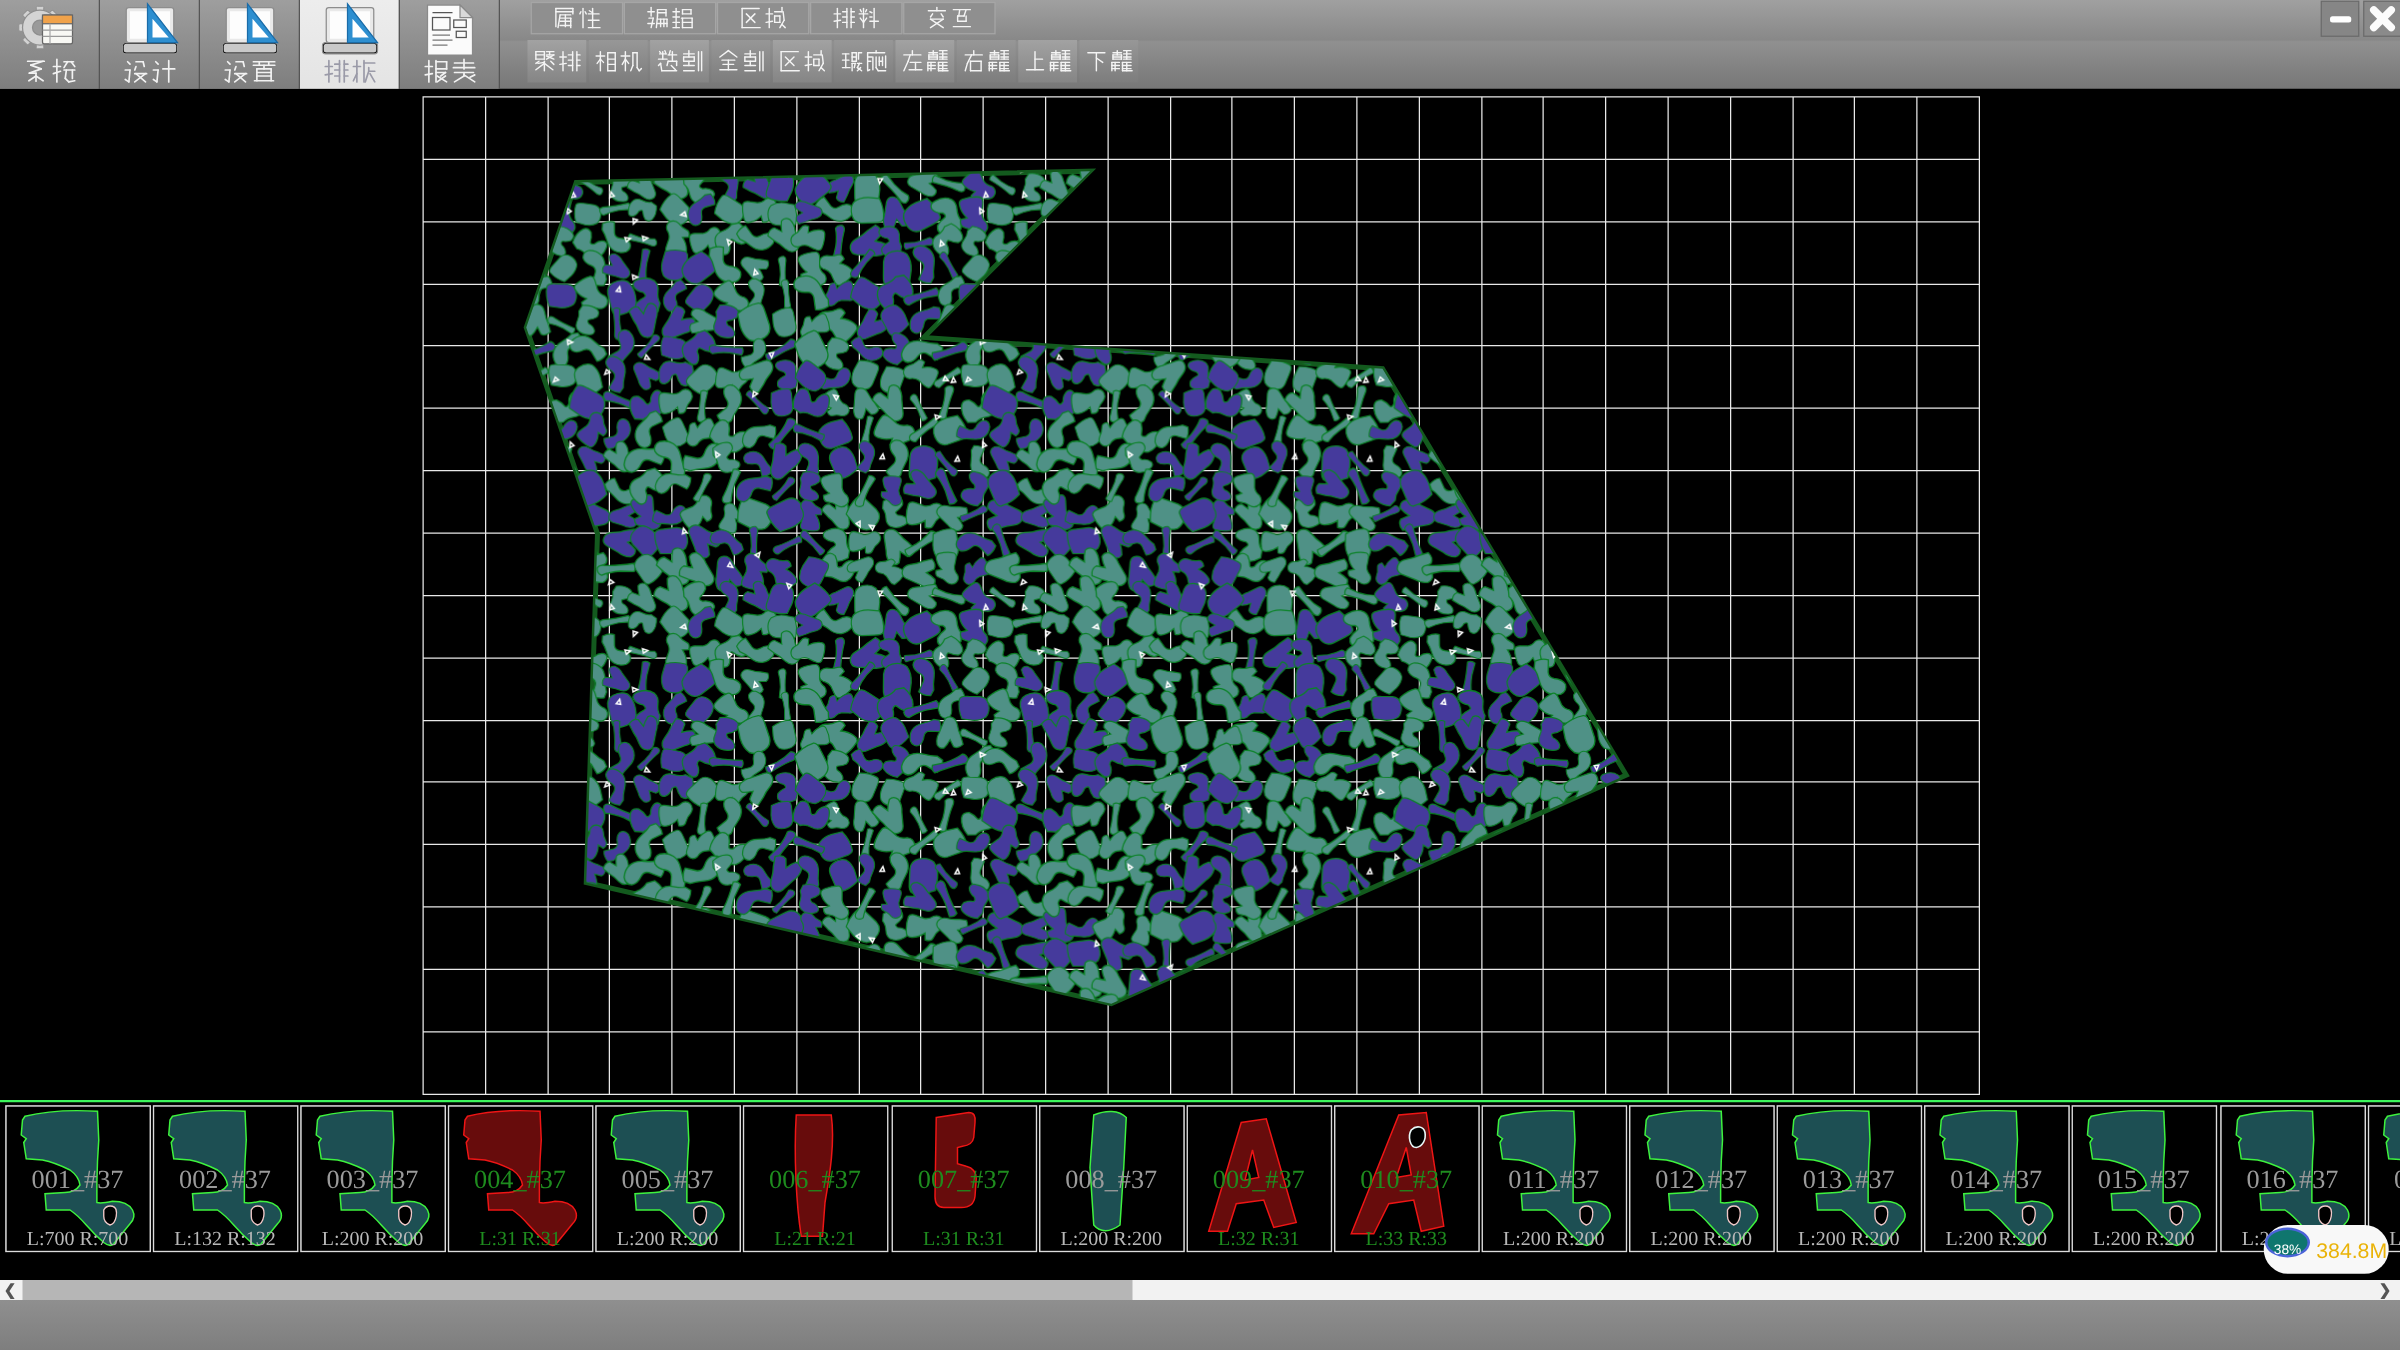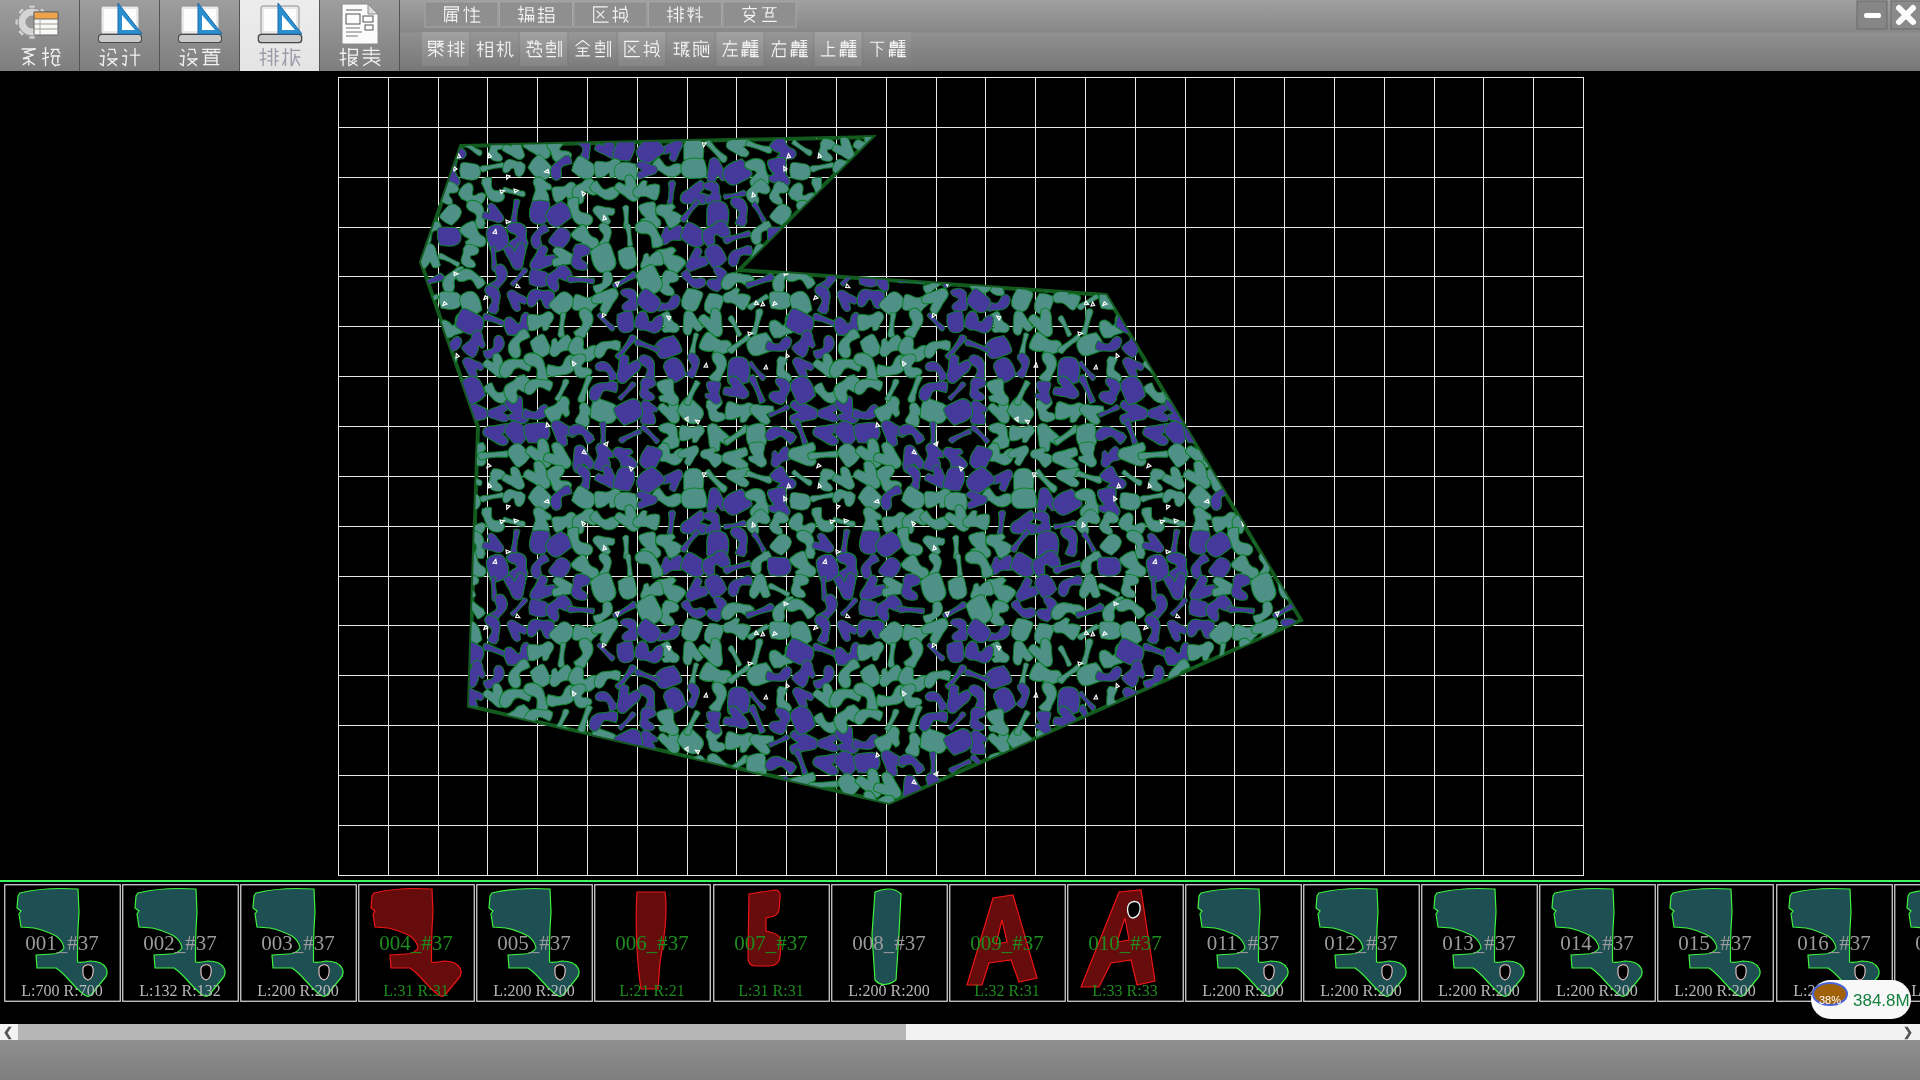--- a/index.html
+++ b/index.html
@@ -1218,18 +1218,18 @@
     <text x="58" y="112" font-family="Liberation Serif" font-size="16" fill="#b8b8b8" text-anchor="middle">L:200 R:200</text>
   </svg>
 <svg width="117" height="118" viewBox="0 0 117 118" style="position:absolute;left:1894px;top:884px">
     <rect x="0.75" y="0.75" width="115.5" height="116.5" fill="#000" stroke="#dcdcdc" stroke-width="1.2"></rect>
     <path d="M16,9 Q40,3 74,5 L75,28 L74,45 L73.5,62 L73.5,78 Q77,79 86,77 Q98,77 102,84 Q105,90 100,95 L87,111 Q84,114 79,110 Q72,104 65,96 Q58,88 52,84 L33,84 L32,71 L48,70 Q56,70 60,64 Q59,57 52,52 Q40,46 30,44 L17,43 L15,30 L17,27 L13,24 L14,12 Z" fill="#1d4f53" stroke="#3ef23e" stroke-width="1.2" fill-rule="evenodd"></path>
     <path d="M79,84 Q81,80 86,81 Q90,82 89,89 Q88,95 84,96 Q79,94 79,89 Z" fill="#000" stroke="#f0c8c8" stroke-width="1.1"></path>
     <text x="58" y="66" font-family="Liberation Serif" font-size="21" fill="#9b9b9b" text-anchor="middle">017_#37</text>
     <text x="58" y="112" font-family="Liberation Serif" font-size="16" fill="#b8b8b8" text-anchor="middle">L:200 R:200</text>
   </svg>
 <div style="position:absolute;left:1811px;top:980px;width:100px;height:39px;background:#f8f8f8;border-radius:20px"></div>
-<div style="position:absolute;left:1812px;top:982px;width:36px;height:24px;background:#a16207;border:2px solid #4a63d8;border-radius:50%;box-sizing:border-box;color:#fff;font:11px 'Liberation Sans';text-align:center;line-height:32px">38%</div>
-<div style="position:absolute;left:1853px;top:991px;color:#15803d;font:17px 'Liberation Sans'">384.8M</div>
+<div style="position:absolute;left:1812px;top:982px;width:36px;height:24px;background:#0f766e;border:2px solid #4a63d8;border-radius:50%;box-sizing:border-box;color:#fff;font:11px 'Liberation Sans';text-align:center;line-height:32px">38%</div>
+<div style="position:absolute;left:1853px;top:991px;color:#eab308;font:17px 'Liberation Sans'">384.8M</div>
 <div style="position:absolute;left:0;top:1024px;width:1920px;height:16px;background:#f2f2f2"></div>
 <div style="position:absolute;left:18px;top:1024px;width:888px;height:16px;background:#b6b6b6"></div>
 <div style="position:absolute;left:3px;top:1024px;font:bold 12px 'Liberation Sans';color:#555;line-height:16px">❮</div>
 <div style="position:absolute;left:1903px;top:1024px;font:bold 12px 'Liberation Sans';color:#555;line-height:16px">❯</div>
 <div style="position:absolute;left:0;top:1040px;width:1920px;height:40px;background:linear-gradient(#8f8f8f,#7e7e7e)"></div>
 </body></html>

